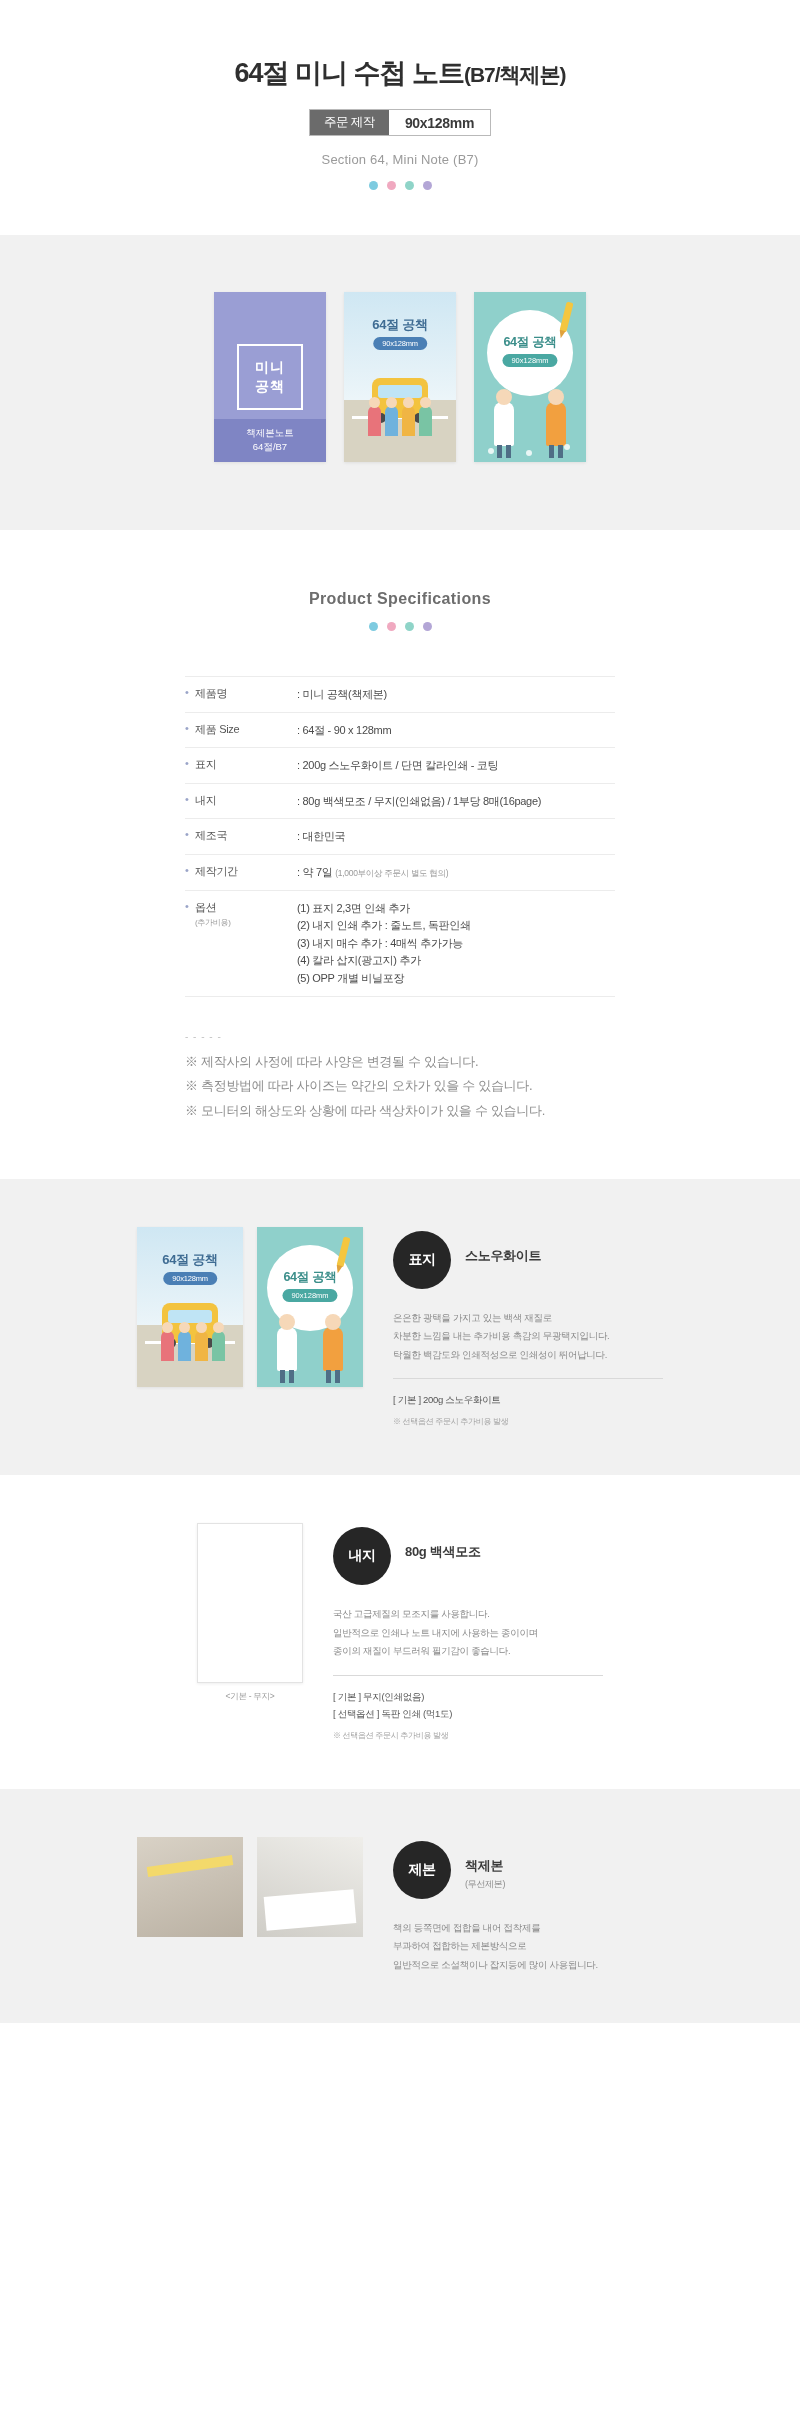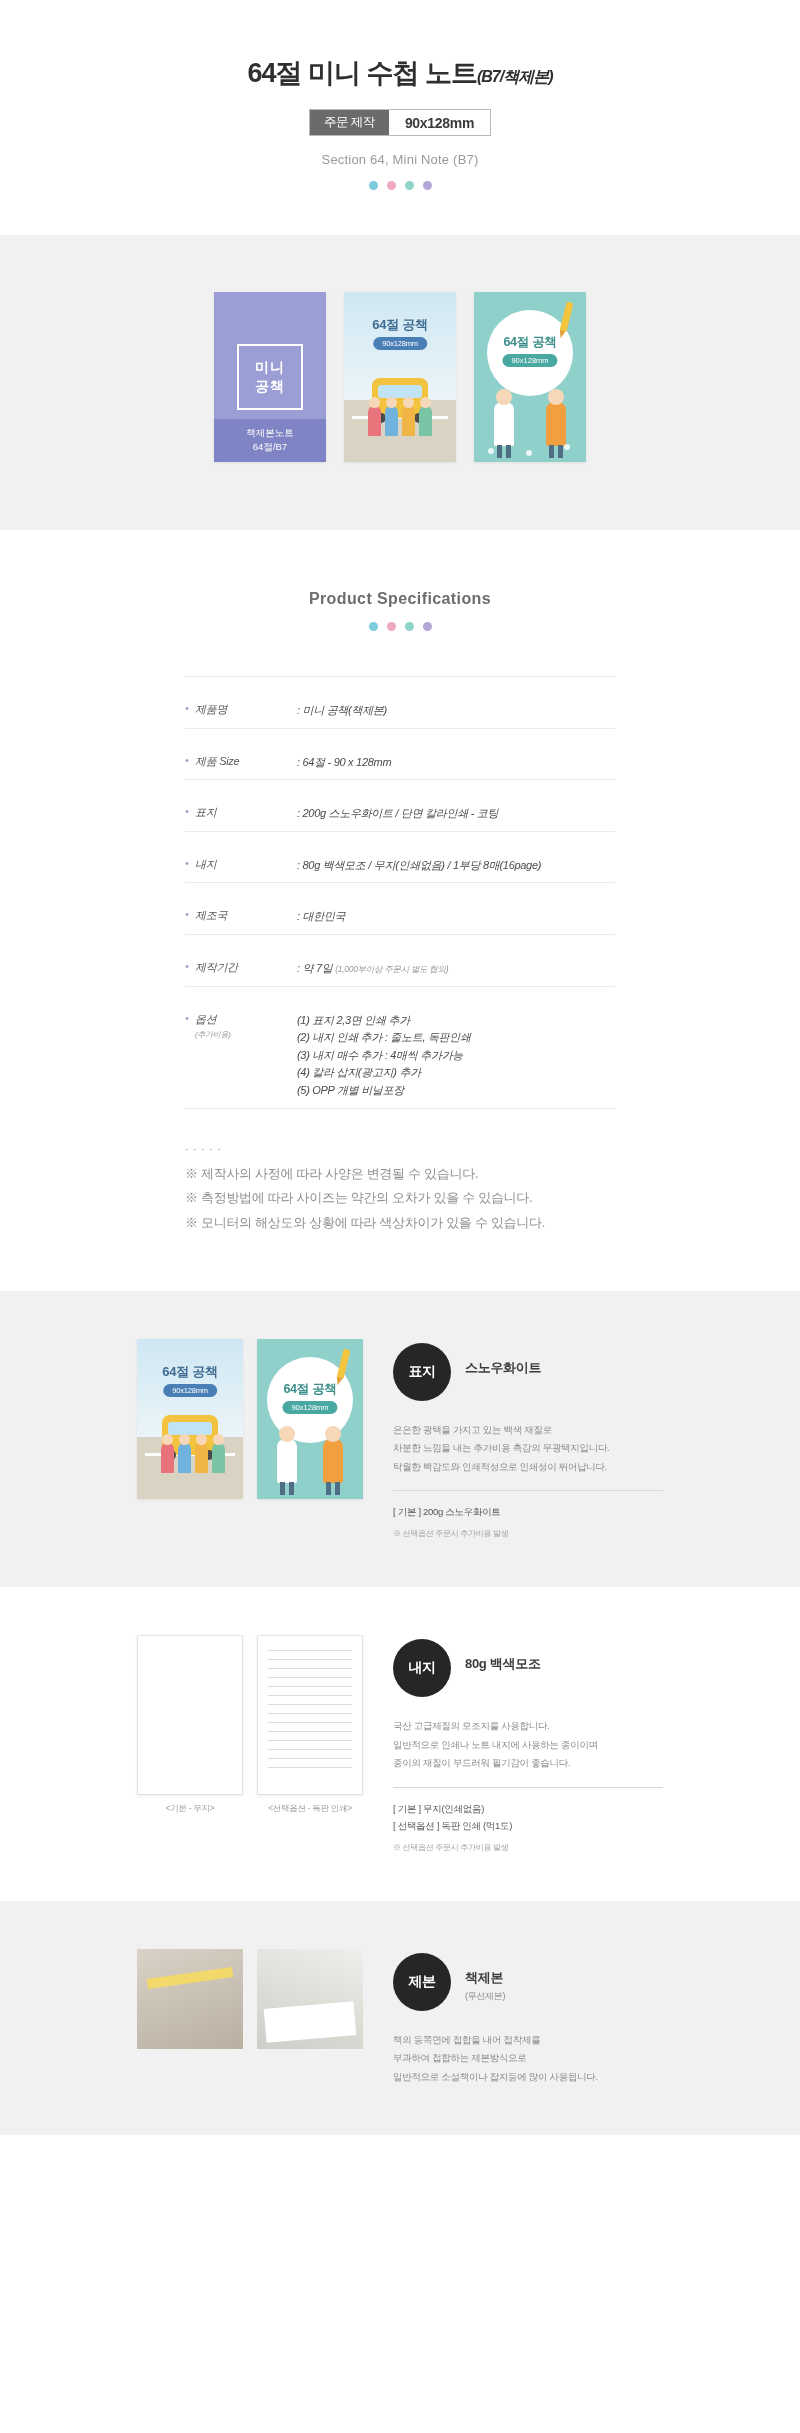--- a/index.html
+++ b/index.html
@@ -12,21 +12,21 @@
   .page { width: 800px; margin: 0 auto; }
 
   
   .hero { background: #ffffff; padding: 55px 0 45px; text-align: center; }
   .hero-title {
     font-size: 27px;
     font-weight: bold;
     letter-spacing: -1px;
     color: #2f2f2f;
   }
-  .hero-title .suffix { font-size: 16px; font-style: italic; }
+  .hero-title .suffix { font-size: 21px; }
   .size-row {
     margin: 18px auto 0;
     display: inline-flex;
     align-items: stretch;
     border: 1px solid #b9b9b9;
     height: 27px;
     overflow: hidden;
   }
   .size-row .tag {
     background: #6b6b6b;
@@ -124,21 +124,21 @@
   .c3 .ka { left: 20px; background:#fff; }
   .c3 .kb { right: 20px; background:#f2a03f; }
   .c3 .dot { position:absolute; width:6px; height:6px; background:#fff;
              border-radius:50%; opacity:.8; }
 
   
   .spec-band { background: #fff; padding: 60px 0 55px; }
   .spec-title { text-align: center; font-size: 16px; color: #6d6d6d;
                 letter-spacing: 0.4px; font-weight: bold; }
   .spec-table { width: 430px; margin: 45px auto 0; }
-  .spec-row { display: flex; border-bottom: 1px solid #ececec; padding: 25px 0 8px; font-style: italic; }
+  .spec-row { display: flex; border-bottom: 1px solid #ececec; padding: 9px 0 8px; }
   .spec-row:first-child { border-top: 1px solid #ececec; }
   .spec-label { width: 112px; font-size: 11px; color: #555; letter-spacing: -0.3px;
                 padding-left: 10px; position: relative; }
   .spec-label:before { content: "\2022"; position: absolute; left: 0; color: #9aa4c8; }
   .spec-label small { display: block; font-size: 8px; color: #9b9b9b; margin-top: 2px; }
   .spec-value { flex: 1; font-size: 11px; color: #4a4a4a; letter-spacing: -0.3px;
                 line-height: 1.6; }
   .spec-value .tiny { font-size: 8.5px; color: #9b9b9b; }
   .notes { width: 430px; margin: 34px auto 0; }
   .notes .dashes { font-size: 10px; color: #c3c3c3; letter-spacing: 1px; margin-bottom: 8px; }
@@ -378,41 +378,20 @@
     </div>
   </section>
 
   <section class="feature">
     <div class="feature-inner">
       <div class="thumbs">
         <div class="thumb-wrap">
           <div class="thumb" style="border:1px solid #e3e3e3"></div>
           <div class="thumb-cap">&lt;기본 - 무지&gt;</div>
         </div>
-        <div class="thumb-wrap">
-          <div class="thumb" style="border:1px solid #e3e3e3">
-            <div class="lines">
-              <div></div>
-                <div></div>
-                <div></div>
-                <div></div>
-                <div></div>
-                <div></div>
-                <div></div>
-              <div></div>
-                <div></div>
-                <div></div>
-                <div></div>
-                <div></div>
-                <div></div>
-                <div></div>
-            </div>
-          </div>
-          <div class="thumb-cap">&lt;선택옵션 - 독판 인쇄&gt;</div>
-        </div>
       </div>
 
       <div class="feature-text">
         <div class="badge">내지</div>
         <div class="feature-head">
           <span>80g 백색모조</span>
           <small></small>
         </div>
         <div class="feature-body">
           <p>국산 고급제질의 모조지를 사용합니다.</p>

